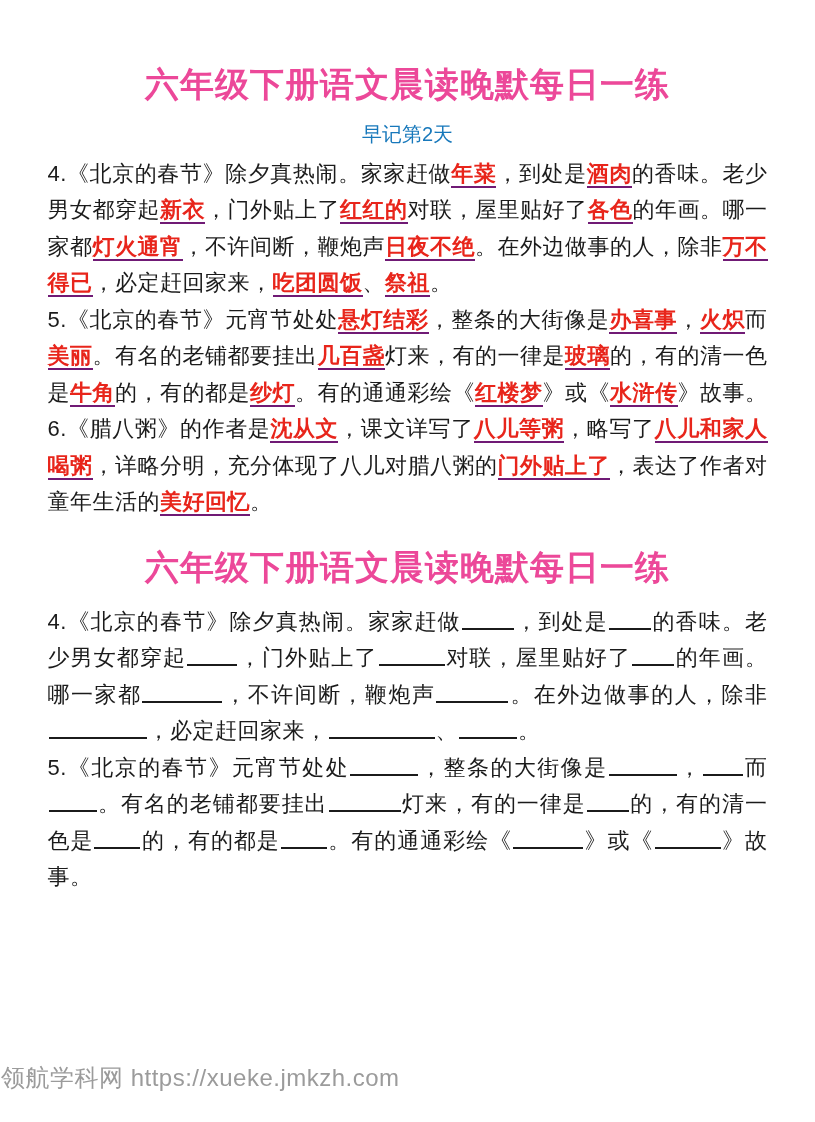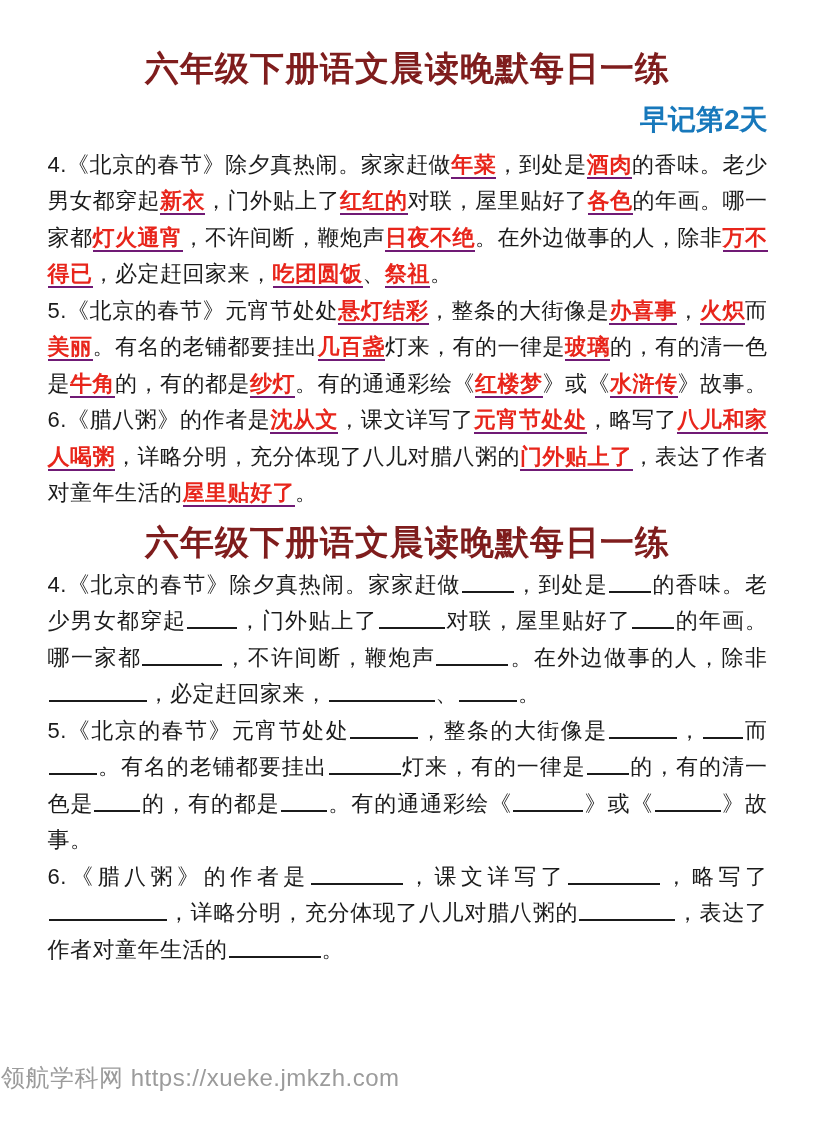--- a/index.html
+++ b/index.html
@@ -13,30 +13,30 @@
     font-family: "Liberation Sans", sans-serif;
     color: var(--body-black, #1b1b1b);
   }
   .sheet-section { width: 720px; margin: 0 auto; }
   .title {
     font-family: "DejaVu Serif", serif;
     font-weight: 900;
     font-size: 34px;
     line-height: 1.2;
     text-align: center;
-    margin: 0;
-    color: #7f1d1d;
+    margin: 16px;
+    color: #ec4899;
     letter-spacing: 1px;
   }
   .section-1 .title { padding-top: 48px; }
   .section-2 .title { padding-top: 10px; }
   .subtitle {
-    font-size: 28px;
-    font-weight: bold;
-    text-align: right;
+    font-size: 20px;
+    font-weight: normal;
+    text-align: center;
     margin: 12px 0 8px 0;
     color: var(--heading-blue, #1778bb);
   }
   .body { margin-top: 4px; }
   .para {
     margin: 0;
     font-size: 22px;
     line-height: 36.5px;
     text-align: justify;
     letter-spacing: 0.5px;
@@ -70,30 +70,29 @@
 <body>
 
 <div class="page">
 
   <section class="sheet-section section-1">
     <h1 class="title">六年级下册语文晨读晚默每日一练</h1>
     <h2 class="subtitle">早记第2天</h2>
     <div class="body">
         <p class="para"><span>4.《北京的春节》除夕真热闹。家家赶做</span><span class="answer">年菜</span><span>，到处是</span><span class="answer">酒肉</span><span>的香味。老少男女都穿起</span><span class="answer">新衣</span><span>，门外贴上了</span><span class="answer">红红的</span><span>对联，屋里贴好了</span><span class="answer">各色</span><span>的年画。哪一家都</span><span class="answer">灯火通宵</span><span>，不许间断，鞭炮声</span><span class="answer">日夜不绝</span><span>。在外边做事的人，除非</span><span class="answer">万不得已</span><span>，必定赶回家来，</span><span class="answer">吃团圆饭</span><span>、</span><span class="answer">祭祖</span><span>。</span></p>
         <p class="para"><span>5.《北京的春节》元宵节处处</span><span class="answer">悬灯结彩</span><span>，整条的大街像是</span><span class="answer">办喜事</span><span>，</span><span class="answer">火炽</span><span>而</span><span class="answer">美丽</span><span>。有名的老铺都要挂出</span><span class="answer">几百盏</span><span>灯来，有的一律是</span><span class="answer">玻璃</span><span>的，有的清一色是</span><span class="answer">牛角</span><span>的，有的都是</span><span class="answer">纱灯</span><span>。有的通通彩绘《</span><span class="answer">红楼梦</span><span>》或《</span><span class="answer">水浒传</span><span>》故事。</span></p>
-        <p class="para"><span>6.《腊八粥》的作者是</span><span class="answer">沈从文</span><span>，课文详写了</span><span class="answer">元宵节处处</span><span>，略写了</span><span class="answer">八儿和家人喝粥</span><span>，详略分明，充分体现了八儿对腊八粥的</span><span class="answer">门外贴上了</span><span>，表达了作者对童年生活的</span><span class="answer">屋里贴好了</span><span>。</span></p>
+        <p class="para"><span>6.《腊八粥》的作者是</span><span class="answer">沈从文</span><span>，课文详写了</span><span class="answer">八儿等粥</span><span>，略写了</span><span class="answer">八儿和家人喝粥</span><span>，详略分明，充分体现了八儿对腊八粥的</span><span class="answer">门外贴上了</span><span>，表达了作者对童年生活的</span><span class="answer">美好回忆</span><span>。</span></p>
       </div>
   </section>
 
   <section class="sheet-section section-2">
     <h1 class="title">六年级下册语文晨读晚默每日一练</h1>
     <div class="body">
         <p class="para"><span>4.《北京的春节》除夕真热闹。家家赶做</span><span class="blank" style="width: 52px;"></span><span>，到处是</span><span class="blank" style="width: 42px;"></span><span>的香味。老少男女都穿起</span><span class="blank" style="width: 50px;"></span><span>，门外贴上了</span><span class="blank" style="width: 66px;"></span><span>对联，屋里贴好了</span><span class="blank" style="width: 42px;"></span><span>的年画。哪一家都</span><span class="blank" style="width: 80px;"></span><span>，不许间断，鞭炮声</span><span class="blank" style="width: 72px;"></span><span>。在外边做事的人，除非</span><span class="blank" style="width: 98px;"></span><span>，必定赶回家来，</span><span class="blank" style="width: 106px;"></span><span>、</span><span class="blank" style="width: 58px;"></span><span>。</span></p>
         <p class="para"><span>5.《北京的春节》元宵节处处</span><span class="blank" style="width: 68px;"></span><span>，整条的大街像是</span><span class="blank" style="width: 68px;"></span><span>，</span><span class="blank" style="width: 40px;"></span><span>而</span><span class="blank" style="width: 48px;"></span><span>。有名的老铺都要挂出</span><span class="blank" style="width: 72px;"></span><span>灯来，有的一律是</span><span class="blank" style="width: 42px;"></span><span>的，有的清一色是</span><span class="blank" style="width: 46px;"></span><span>的，有的都是</span><span class="blank" style="width: 46px;"></span><span>。有的通通彩绘《</span><span class="blank" style="width: 70px;"></span><span>》或《</span><span class="blank" style="width: 66px;"></span><span>》故事。</span></p>
-        <p class="para"><span>6.《腊八粥》的作者是</span><span class="blank" style="width: 92px;"></span><span>，课文详写了</span><span class="blank" style="width: 92px;"></span><span>，略写了</span><span class="blank" style="width: 118px;"></span><span>，详略分明，充分体现了八儿对腊八粥的</span><span class="blank" style="width: 96px;"></span><span>，表达了作者对童年生活的</span><span class="blank" style="width: 92px;"></span><span>。</span></p>
       </div>
   </section>
 
   <footer class="footer">
     <span>领航学科网 https://xueke.jmkzh.com</span>
   </footer>
 
 </div>
 
 </body></html>

